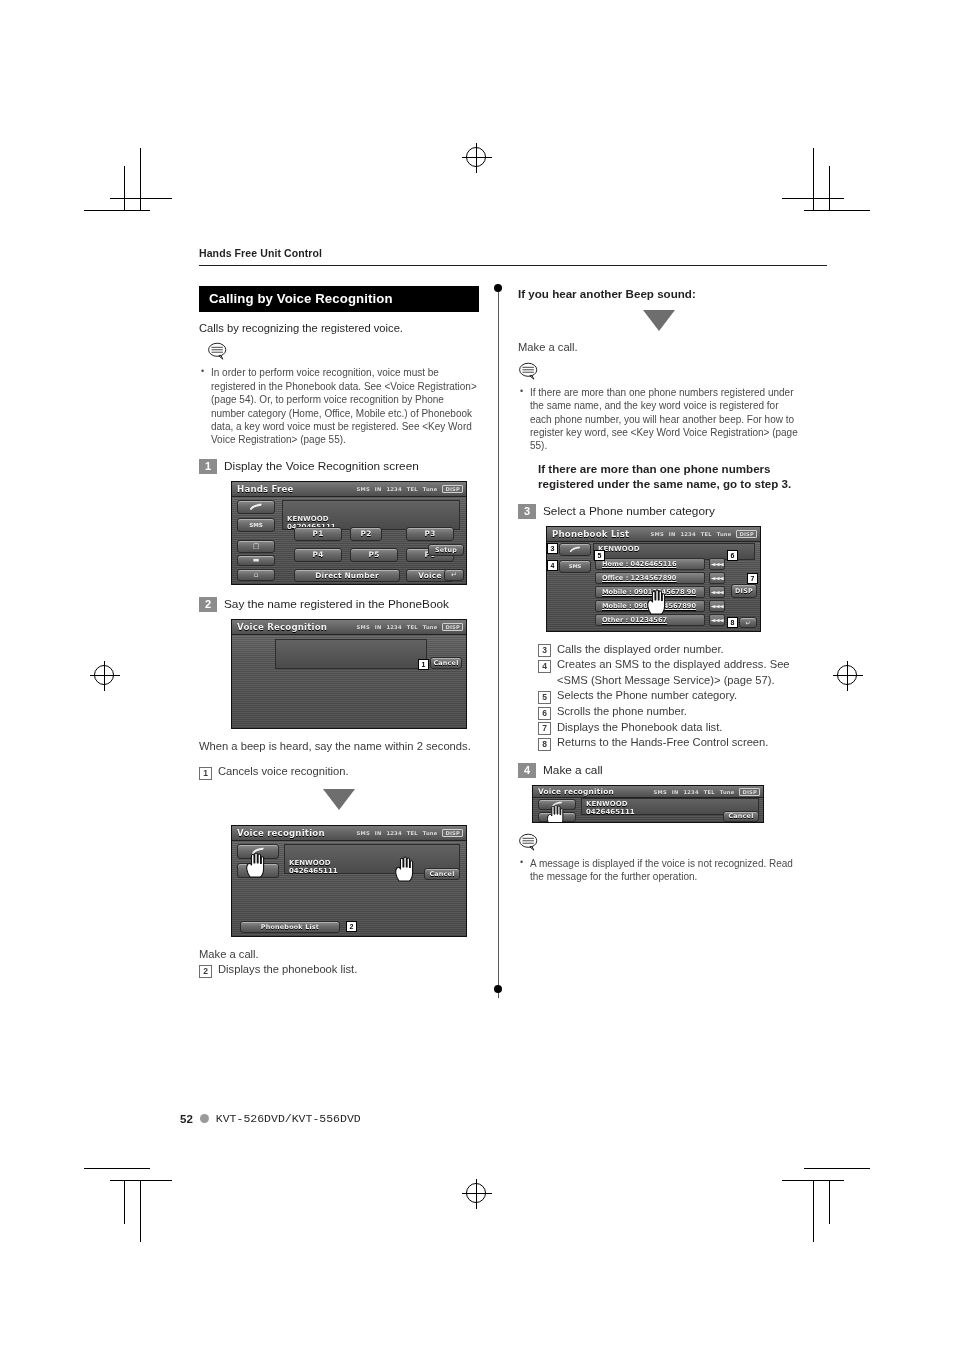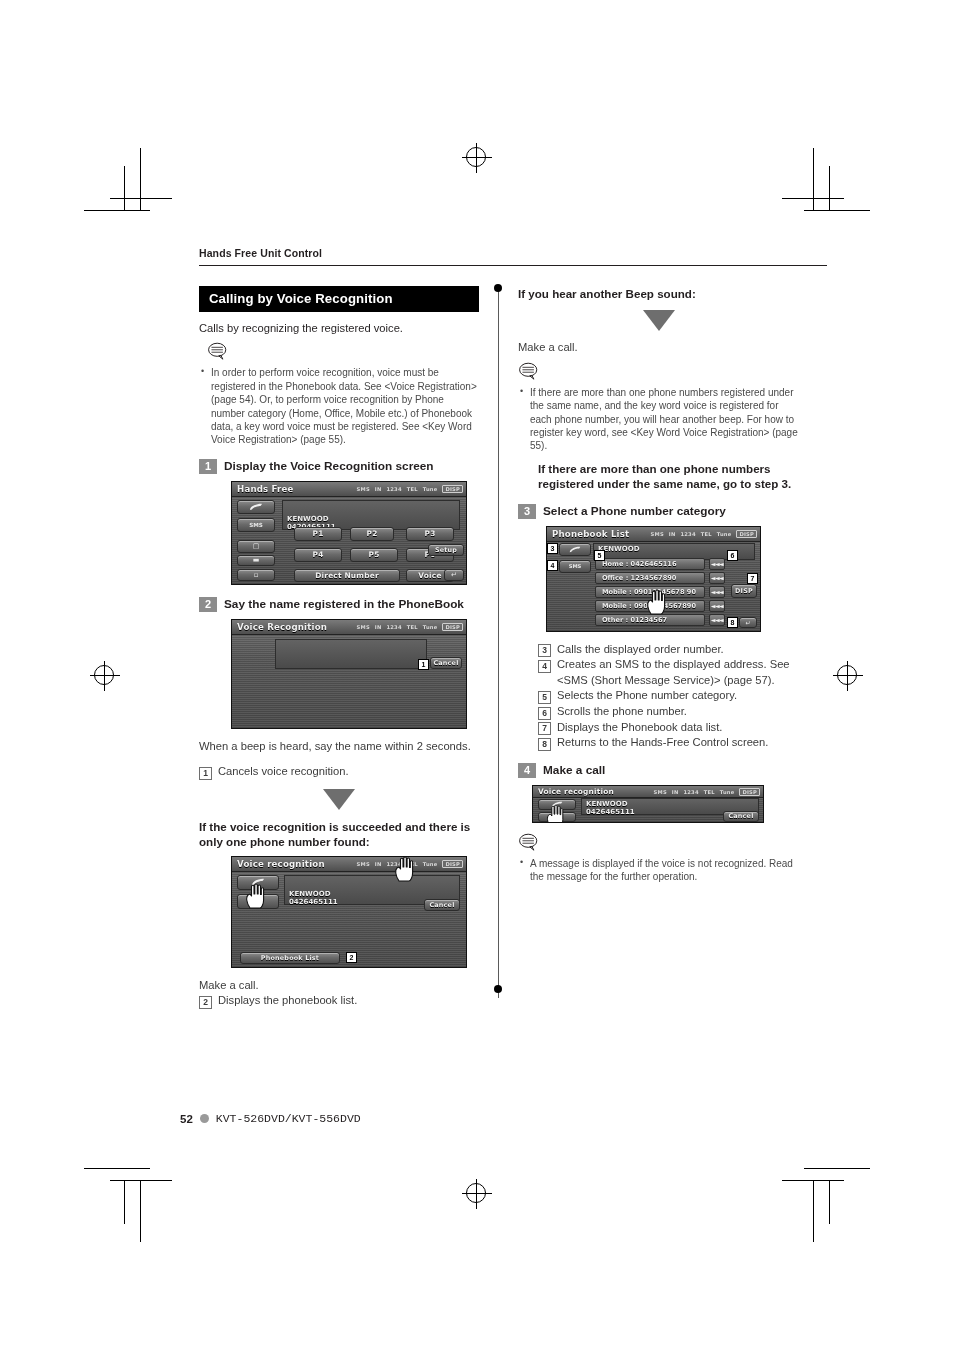--- a/index.html
+++ b/index.html
@@ -89,21 +89,21 @@
   
   .step { display: flex; align-items: flex-start; gap: 7px; margin: 12px 0 7px 0; }
   .stepnum {
     display: inline-block; min-width: 14px; height: 15px;
     background: #8c8c8c; color: #fff;
     font-size: 11px; font-weight: bold; text-align: center;
     line-height: 15px; flex: none;
     padding: 0 2px;
   }
   .steptitle {
-    font-size: 11.8px; font-weight: bold; color: #231f20;
+    font-size: 11.8px; font-weight: normal; color: #231f20;
     line-height: 15px;
   }
 
   
   .calls { font-size: 11.2px; line-height: 15.6px; color: #3b3b3b; }
   .calls .row { display: flex; align-items: flex-start; gap: 6px; margin-bottom: 0px; }
   .boxnum {
     display: inline-block; width: 11px; height: 11px;
     border: 1px solid #6e6e6e; color: #3b3b3b;
     font-size: 8.5px; font-weight: bold; line-height: 11px;
@@ -195,20 +195,21 @@
     justify-content: center; text-align: center; line-height: 10px;
     letter-spacing: .1px;
   }
   .listitem {
     position: absolute; box-sizing: border-box;
     background: linear-gradient(180deg,#8a8a8a 0%,#6d6d6d 50%,#565656 100%);
     border: 1px solid #2e2e2e; border-radius: 2px;
     color: #f0f0f0; font-size: 6.6px; font-weight: bold;
     display: flex; align-items: center; padding-left: 6px;
     text-shadow: 0 1px 0 #000;
+    text-decoration: underline;
   }
   .arrowbtn {
     position: absolute; box-sizing: border-box;
     background: linear-gradient(180deg,#8a8a8a,#555);
     border: 1px solid #2e2e2e; border-radius: 2px;
     color: #f2f2f2; font-size: 6px; font-weight: bold;
     display: flex; align-items: center; justify-content: center;
     letter-spacing: -0.5px;
   }
   .iconbtn {
@@ -343,21 +344,21 @@
       </div>
 
       <div class="infostrip" style="left:50px;top:18px;width:178px;height:22px;">
         <div>KENWOOD</div>
         <div>0420465111</div>
       </div>
 
       <div class="btn" style="left:62px;top:45px;width:48px;height:14px;">
           <span>P1</span>
         </div>
-      <div class="btn" style="left:118px;top:45px;width:44px;height:14px;">
+      <div class="btn" style="left:118px;top:45px;width:32px;height:14px;">
           <span>P2</span>
         </div>
       <div class="btn" style="left:174px;top:45px;width:48px;height:14px;">
           <span>P3</span>
         </div>
       <div class="btn" style="left:62px;top:66px;width:48px;height:14px;">
           <span>P4</span>
         </div>
       <div class="btn" style="left:118px;top:66px;width:48px;height:14px;">
           <span>P5</span>
@@ -422,21 +423,20 @@
       <div class="row">
         <span class="boxnum">1</span>
         <span class="txt">Cancels voice recognition.</span>
       </div>
     </div>
 
     <div class="downarrow">
         <div class="tri"></div>
       </div>
 
-    <p class="subbold">If the voice recognition is succeeded and there is only one phone number found:</p>
 
     <div class="spacer6"></div>
 
     
     <div class="lcd" style="width:236px;height:112px;margin-left:32px;">
       <div class="lcd-stripes"></div>
       <div class="lcd-topbar"></div>
       <div class="lcd-title">Voice recognition</div>
       <div class="lcd-status">
         <span>SMS</span>

